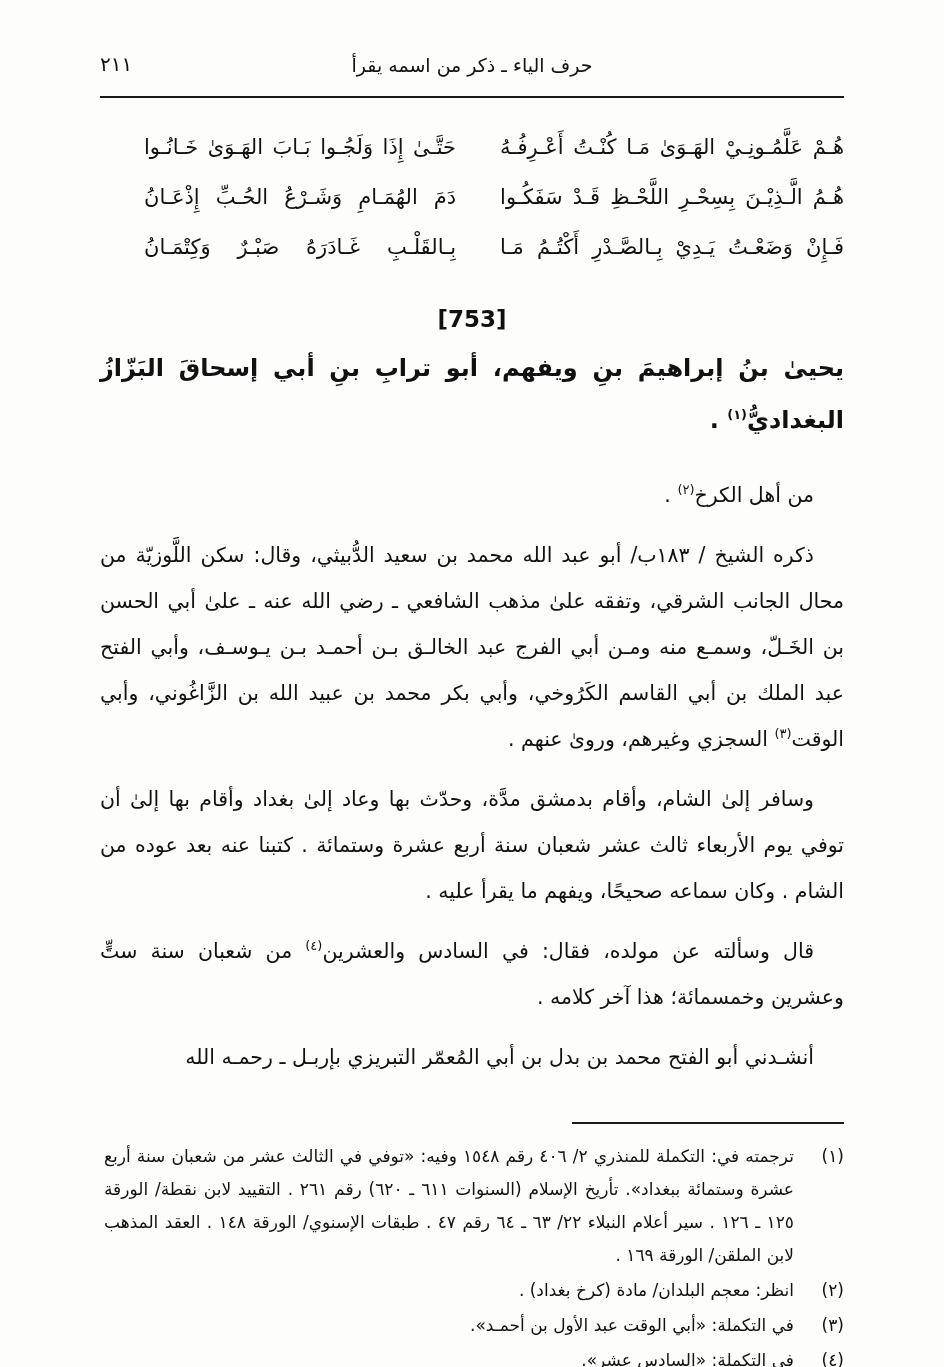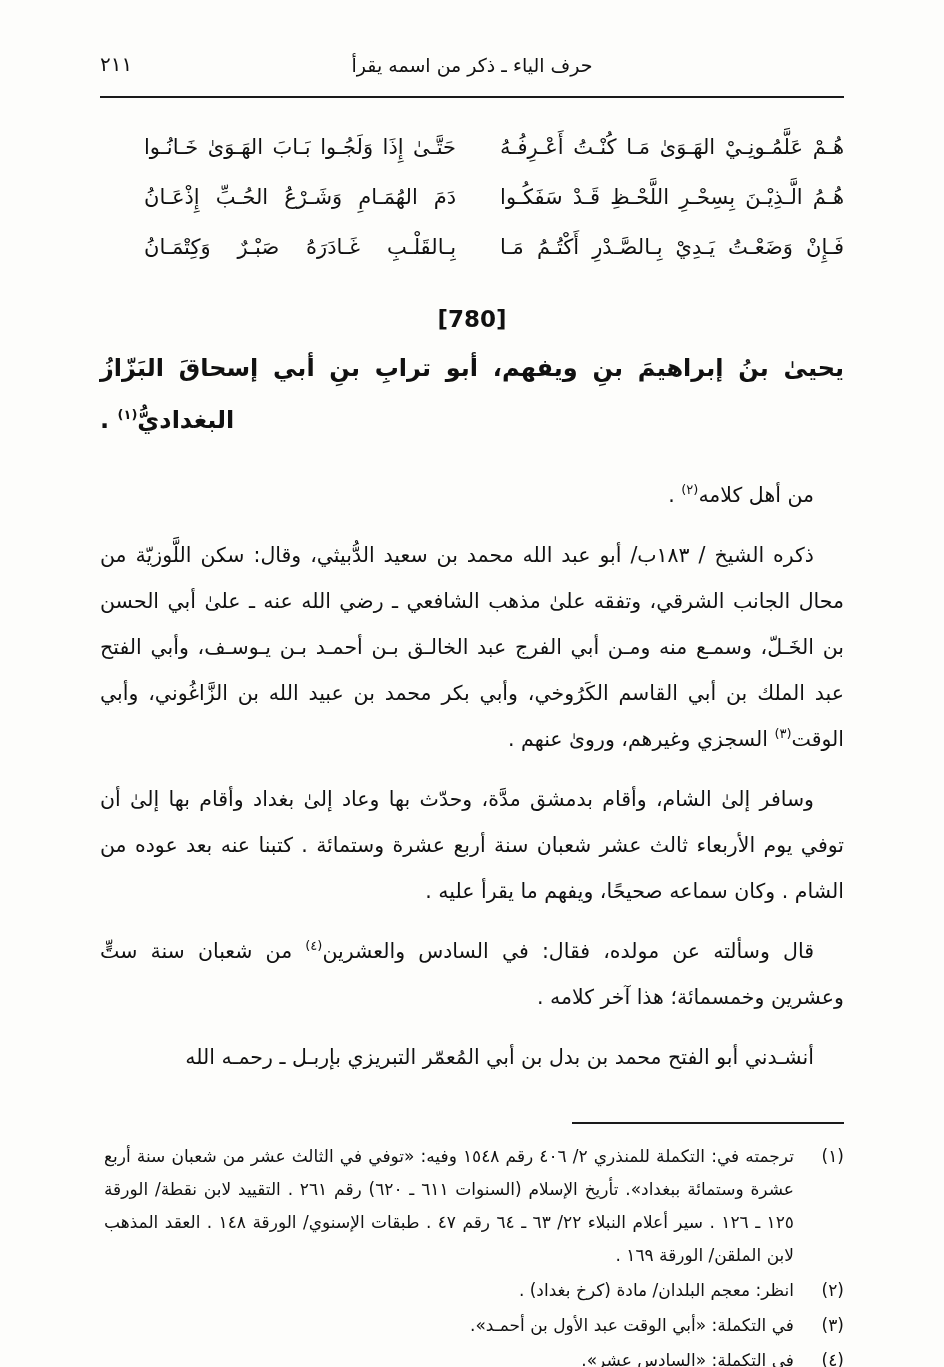--- a/index.html
+++ b/index.html
@@ -20,21 +20,21 @@
   .head-rule{border:none;border-top:2px solid #1a1a1a;margin:10px 0 0 0;}
 
   .poem{margin-top:24px;}
   .verse{display:flex;justify-content:space-between;line-height:50px;font-size:21px;}
   .hemistich{width:48.5%;text-align:justify;text-align-last:justify;white-space:nowrap;overflow:hidden;margin-left:44px;}
   .hemistich.left{width:44%;}
 
   .entry-number{text-align:center;font-size:23px;font-weight:bold;margin-top:34px;}
   .entry-title{font-weight:bold;font-size:24px;line-height:52px;margin-top:10px;}
   .entry-title .l1{text-align:justify;text-align-last:justify;}
-  .entry-title .l2{text-align:left;}
+  .entry-title .l2{text-align:right;}
   sup{font-size:13px;line-height:0;}
 
   .body-text{font-size:20.5px;line-height:46px;text-align:justify;}
   .body-text p{margin:14px 0 0 0;text-indent:30px;}
   .body-text p.first{margin-top:26px;}
 
   .footnote-sep{width:272px;height:2px;background:#1a1a1a;margin:42px 0 16px auto;}
   .footnotes{font-size:17px;line-height:33px;}
   .footnote{display:flex;align-items:flex-start;margin-top:2px;}
   .fn-num{flex:0 0 50px;text-align:right;}
@@ -59,29 +59,29 @@
     <div class="verse">
       <span class="hemistich right">هُـمُ الَّـذِيْـنَ بِسِحْـرِ اللَّحْـظِ قَـدْ سَفَكُـوا</span>
       <span class="hemistich left">دَمَ الهُمَـامِ وَشَـرْعُ الحُـبِّ إِذْعَـانُ</span>
     </div>
     <div class="verse">
       <span class="hemistich right">فَـإِنْ وَضَعْـتُ يَـدِيْ بِـالصَّـدْرِ أَكْتُـمُ مَـا</span>
       <span class="hemistich left">بِـالقَلْـبِ غَـادَرَهُ صَبْـرٌ وَكِتْمَـانُ</span>
     </div>
   </div>
 
-  <div class="entry-number">[780]</div>
+  <div class="entry-number">[753]</div>
 
   <div class="entry-title">
     <div class="l1">يحيىٰ بنُ إبراهيمَ بنِ ويفهم، أبو ترابِ بنِ أبي إسحاقَ البَزّازُ</div>
     <div class="l2"><span>البغداديُّ</span><sup>(١)</sup><span> .</span></div>
   </div>
 
   <div class="body-text">
-    <p class="first"><span>من أهل كلامه</span><sup>(٢)</sup><span> .</span></p>
+    <p class="first"><span>من أهل الكرخ</span><sup>(٢)</sup><span> .</span></p>
 
     <p><span>ذكره الشيخ / ١٨٣ب/ أبو عبد الله محمد بن سعيد الدُّبيثي، وقال: سكن اللَّوزيّة من محال الجانب الشرقي، وتفقه علىٰ مذهب الشافعي ـ رضي الله عنه ـ علىٰ أبي الحسن بن الخَـلّ، وسمـع منه ومـن أبي الفرج عبد الخالـق بـن أحمـد بـن يـوسـف، وأبي الفتح عبد الملك بن أبي القاسم الكَرُوخي، وأبي بكر محمد بن عبيد الله بن الزَّاغُوني، وأبي الوقت</span><sup>(٣)</sup><span> السجزي وغيرهم، وروىٰ عنهم .</span></p>
 
     <p>وسافر إلىٰ الشام، وأقام بدمشق مدَّة، وحدّث بها وعاد إلىٰ بغداد وأقام بها إلىٰ أن توفي يوم الأربعاء ثالث عشر شعبان سنة أربع عشرة وستمائة . كتبنا عنه بعد عوده من الشام . وكان سماعه صحيحًا، ويفهم ما يقرأ عليه .</p>
 
     <p><span>قال وسألته عن مولده، فقال: في السادس والعشرين</span><sup>(٤)</sup><span> من شعبان سنة ستٍّ وعشرين وخمسمائة؛ هذا آخر كلامه .</span></p>
 
     <p>أنشـدني أبو الفتح محمد بن بدل بن أبي المُعمّر التبريزي بإربـل ـ رحمـه الله</p>
   </div>
 

